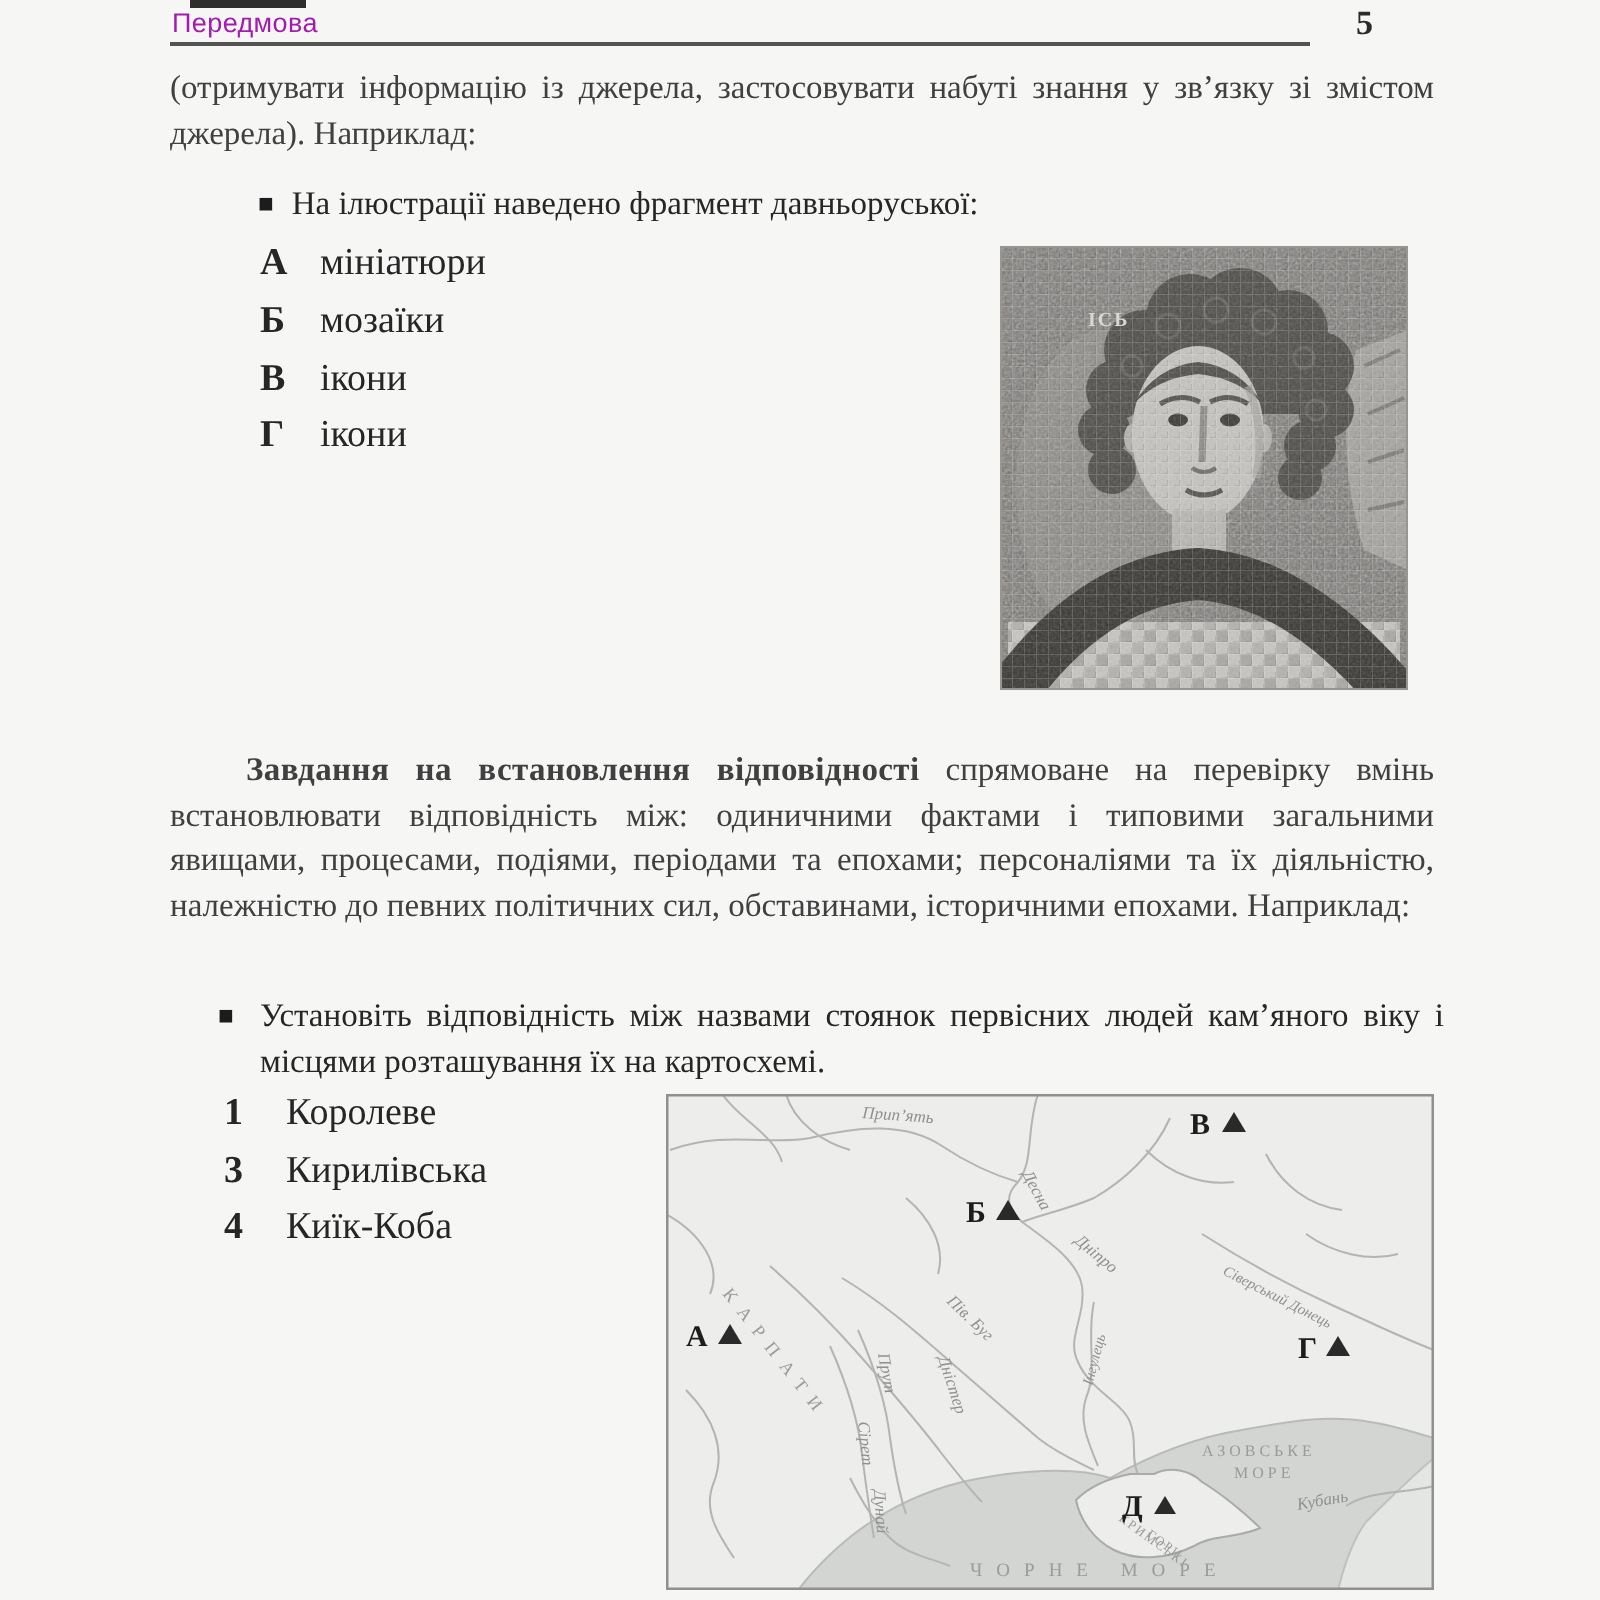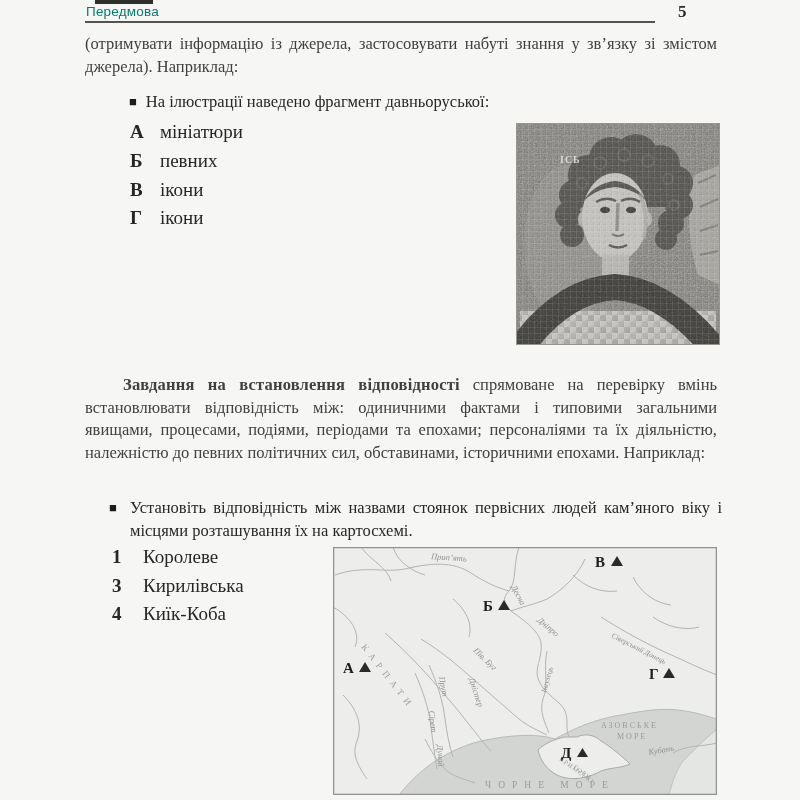--- a/index.html
+++ b/index.html
@@ -10,42 +10,42 @@
     color:#222;
     position:relative;
   }
   .page{position:relative;width:800px;height:800px;background:#f6f6f4;overflow:hidden;}
 
   
   .crop-band{position:absolute;left:95px;top:0;width:58px;height:4px;background:#2e2e2e;}
   .hdr-title{
     position:absolute;left:86px;top:4px;
     font-family:"Liberation Sans","DejaVu Sans",sans-serif;
-    font-size:13.5px;color:#0f766e;letter-spacing:.2px;
+    font-size:13.5px;color:#a21caf;letter-spacing:.2px;
   }
   .hdr-rule{position:absolute;left:85px;top:21px;width:570px;height:2px;background:#535353;}
   .hdr-page{position:absolute;left:678px;top:2px;font-size:17px;font-weight:bold;color:#2b2b2b;}
 
   
   .para{
     position:absolute;left:85px;width:632px;
     font-size:16.5px;line-height:23px;text-align:justify;color:#404040;
   }
   .intro{top:32px;}
   .p2{top:374px;line-height:22.6px;text-indent:38px;}
   .p2 b{letter-spacing:.2px;}
 
   .q1{position:absolute;left:110px;top:92px;font-size:16.5px;color:#262626;white-space:nowrap;margin-left:19px;}
   .bullet{display:inline-block;font-size:13px;margin-right:9px;transform:translateY(-1px);color:#1c1c1c;}
 
   .q1-options{position:absolute;left:130px;top:118px;}
   .opt{font-size:19px;line-height:28.8px;color:#262626;}
   .opt .letter{display:inline-block;width:30px;font-weight:bold;}
 
-  .mosaic{position:absolute;left:516px;top:123px;width:216px;height:222px;}
+  .mosaic{position:absolute;left:500px;top:123px;width:216px;height:222px;}
   .mosaic svg{display:block;}
 
   .q2{position:absolute;left:130px;top:497px;width:592px;font-size:16.5px;line-height:22.6px;text-align:justify;color:#262626;}
   .q2 .bullet{position:absolute;left:-21px;top:1px;}
 
   .sites{position:absolute;left:112px;top:543px;}
   .site{font-size:19px;line-height:28.6px;color:#262626;}
   .site .num{display:inline-block;width:31px;font-weight:bold;}
 
   .map{position:absolute;left:333px;top:547px;width:384px;height:248px;}
@@ -75,21 +75,21 @@
 
   <div class="q1">
     <span class="bullet">■</span><span>На ілюстрації наведено фрагмент давньоруської:</span>
   </div>
 
   <div class="q1-options">
     <div class="opt">
       <span class="letter">А</span><span>мініатюри</span>
     </div>
     <div class="opt">
-      <span class="letter">Б</span><span>певних</span>
+      <span class="letter">Б</span><span>мозаїки</span>
     </div>
     <div class="opt">
       <span class="letter">В</span><span>ікони</span>
     </div>
     <div class="opt">
       <span class="letter">Г</span><span>ікони</span>
     </div>
   </div>
 
   <div class="mosaic">

